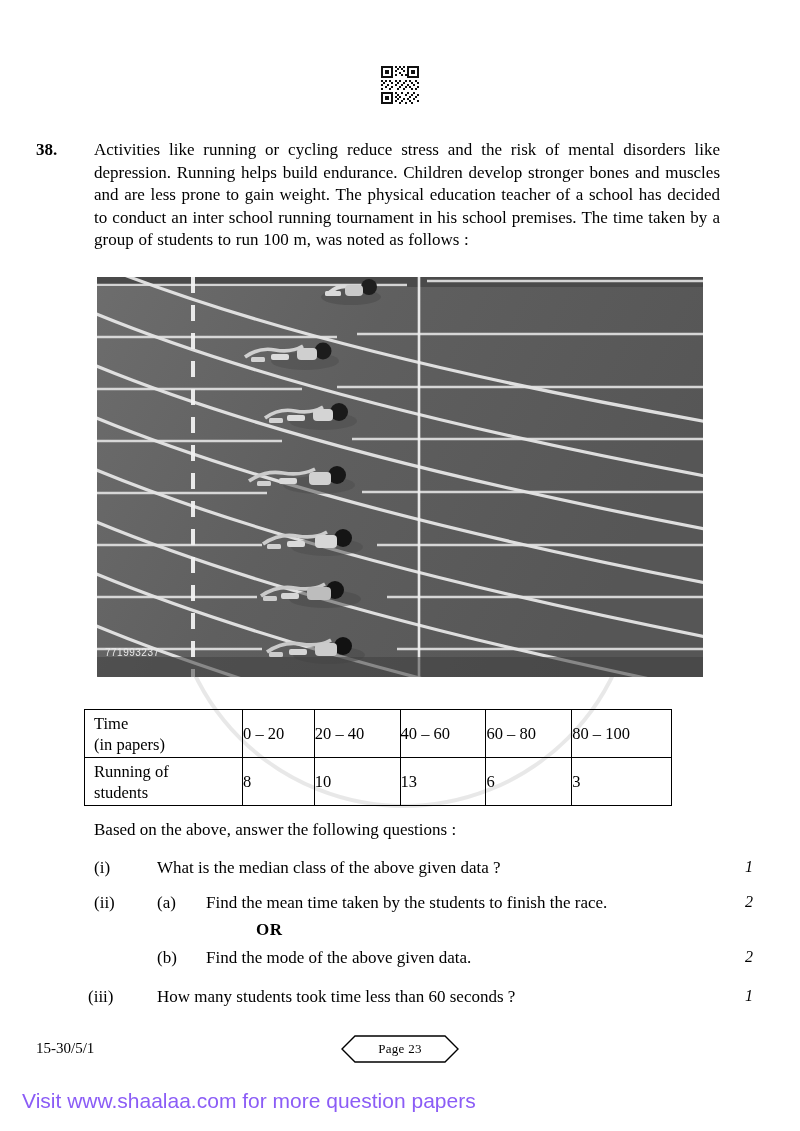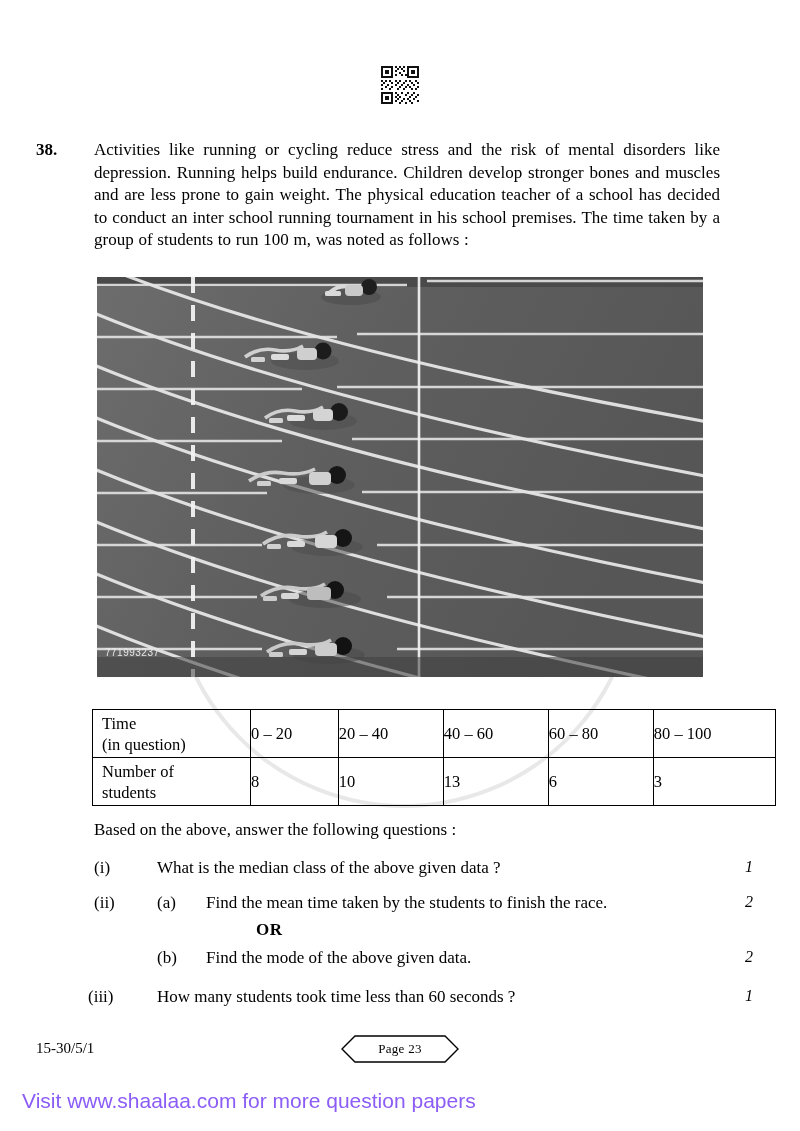--- a/index.html
+++ b/index.html
@@ -117,23 +117,23 @@
     font-family: "Liberation Sans", sans-serif;
     font-size: 10px;
     color: #e8e8e8;
     letter-spacing: 0.5px;
     z-index: 3;
   }
 
   
   #data-table {
     position: absolute;
-    left: 92px;
+    left: 84px;
     top: 709px;
-    width: 684px;
+    width: 588px;
     border-collapse: collapse;
     z-index: 10;
     background: transparent;
   }
   #data-table td {
     border: 1.3px solid #000;
     font-size: 16.5px;
     padding: 0;
     height: 47px;
     background: transparent;
@@ -444,31 +444,31 @@
   </div>
 
   <div id="watermark"></div>
   <div id="watermark-text">shaalaa.com</div>
 
   <table id="data-table">
     <tbody>
       <tr>
         <td class="rowhead">
           <span>Time</span><br>
-          <span>(in question)</span>
+          <span>(in papers)</span>
         </td>
         <td class="cell">0 – 20</td>
         <td class="cell">20 – 40</td>
         <td class="cell">40 – 60</td>
         <td class="cell">60 – 80</td>
         <td class="cell">80 – 100</td>
       </tr>
       <tr>
         <td class="rowhead">
-          <span>Number of</span><br>
+          <span>Running of</span><br>
           <span>students</span>
         </td>
         <td class="cell">8</td>
         <td class="cell">10</td>
         <td class="cell">13</td>
         <td class="cell">6</td>
         <td class="cell">3</td>
       </tr>
     </tbody>
   </table>

